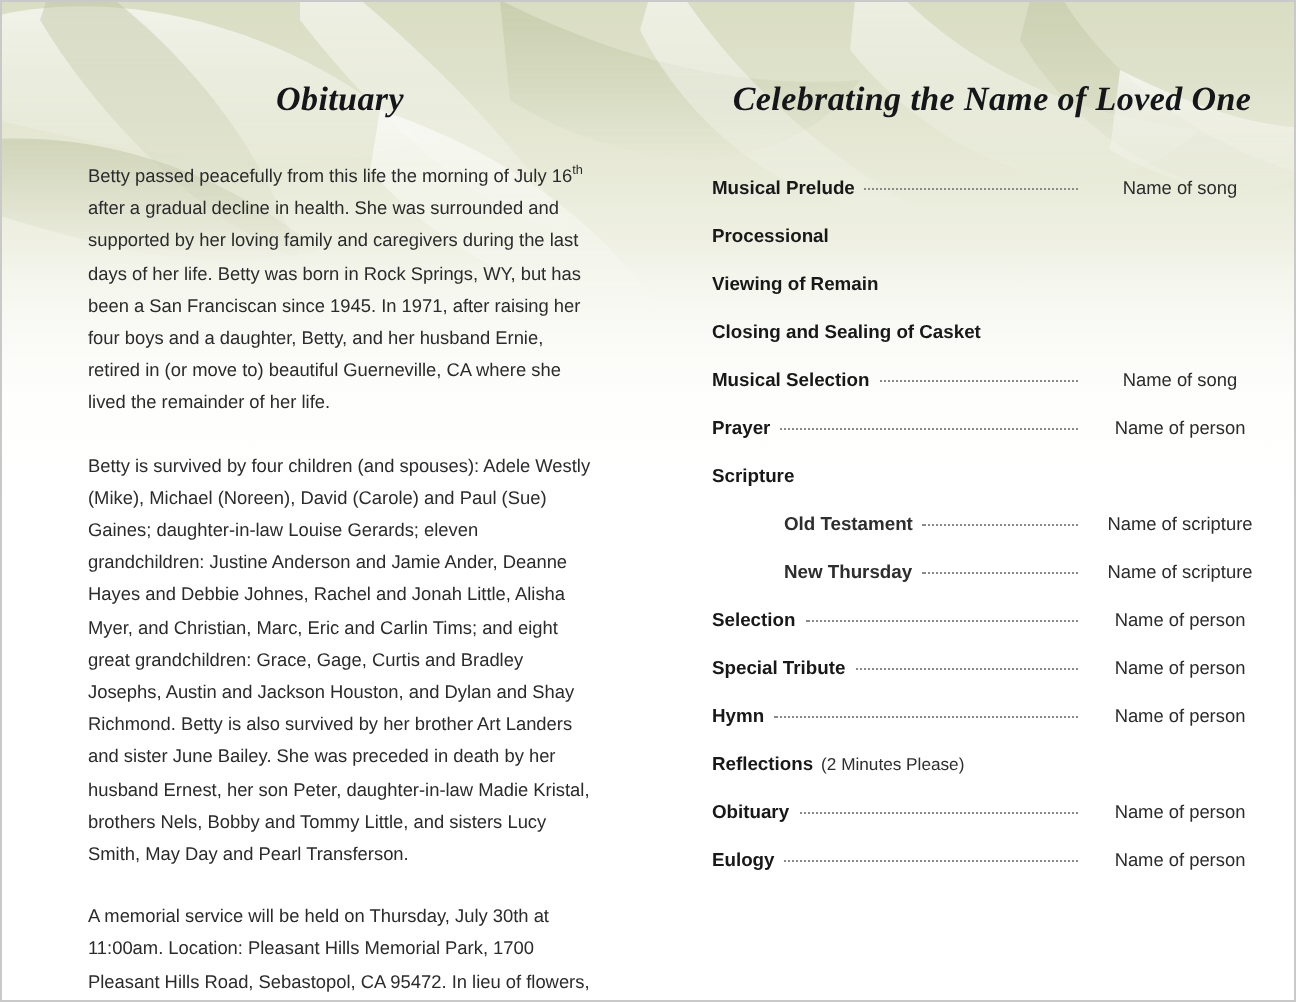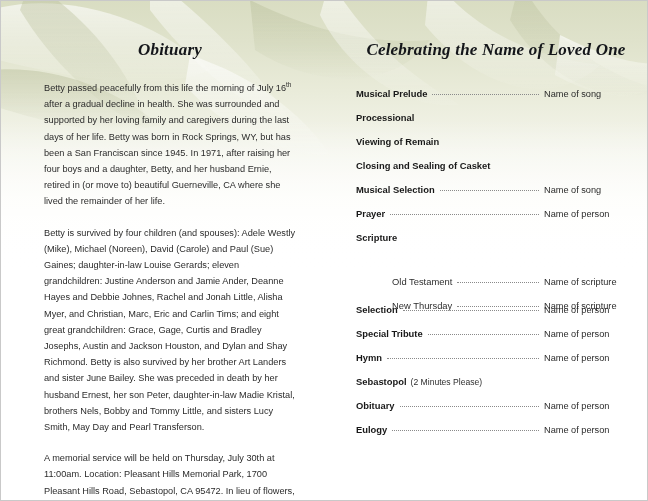--- a/index.html
+++ b/index.html
@@ -118,23 +118,22 @@
   }
   .order-row.head-only { }
 
   .row-label {
     font-size: 9.4px;
     font-weight: bold;
     color: #181818;
     flex: 0 0 auto;
   }
   .order-row.sub .row-label {
-    font-weight: normal;
+    font-weight: bold;
     color: #2e2e2e;
-    margin-top: 20px;
   }
   .row-note {
     font-size: 8.6px;
     font-weight: normal;
     color: #2e2e2e;
     margin-left: 4px;
     flex: 0 0 auto;
   }
   .leader {
     flex: 1 1 auto;
@@ -143,21 +142,21 @@
     height: 1px;
     top: -2px;
     border-bottom: 1px dotted #8a8a8a;
     min-width: 8px;
   }
   .row-value {
     font-size: 9.2px;
     color: #2b2b2b;
     flex: 0 0 auto;
     width: 92px;
-    text-align: left;
+    text-align: center;
   }
   .spacer {
     flex: 1 1 auto;
   }
 </style>
 </head>
 <body>
 
 <div id="page">
 
@@ -255,21 +254,21 @@
             <span class="row-label">Special Tribute</span>
             <span class="leader"></span>
             <span class="row-value">Name of person</span>
           </div>
           <div class="order-row">
             <span class="row-label">Hymn</span>
             <span class="leader"></span>
             <span class="row-value">Name of person</span>
           </div>
           <div class="order-row head-only">
-            <span class="row-label">Sebastopol</span>
+            <span class="row-label">Reflections</span>
             <span class="row-note">(2 Minutes Please)</span>
             <span class="spacer"></span>
           </div>
           <div class="order-row">
             <span class="row-label">Obituary</span>
             <span class="leader"></span>
             <span class="row-value">Name of person</span>
           </div>
           <div class="order-row">
             <span class="row-label">Eulogy</span>

